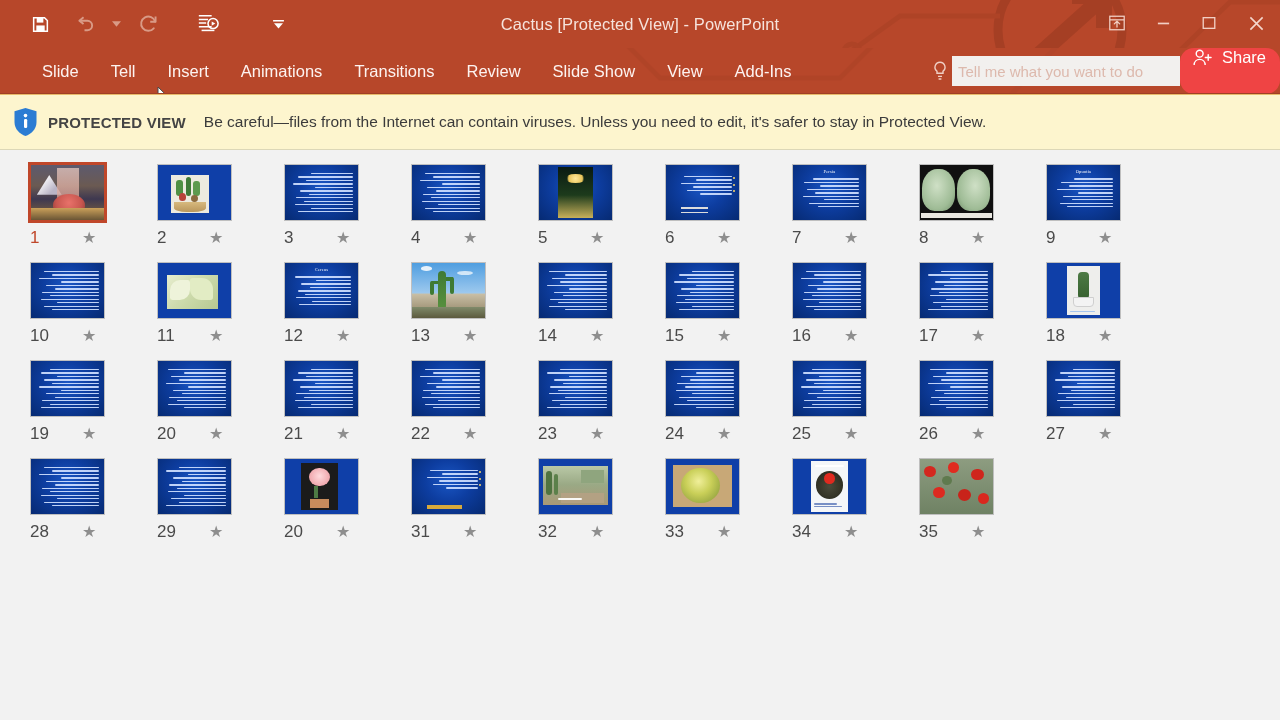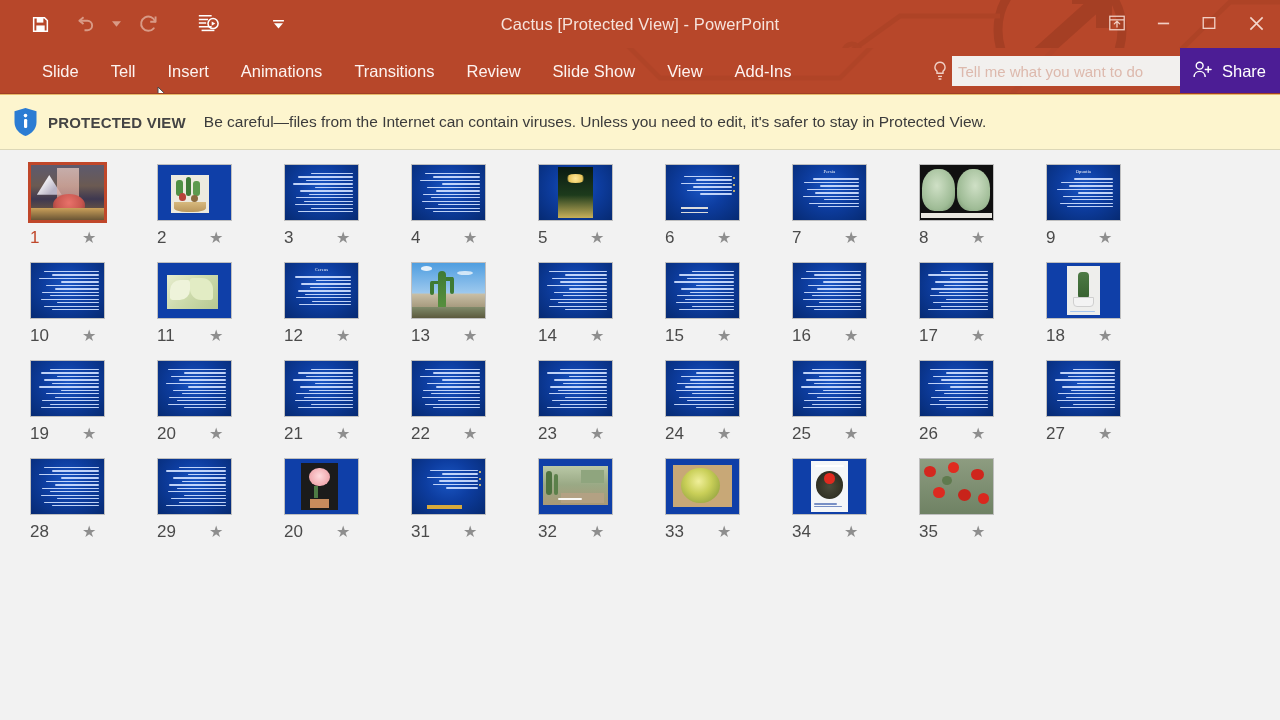--- a/index.html
+++ b/index.html
@@ -89,23 +89,23 @@
     border: none; outline: none;
     padding: 0 6px;
     font-size: 15px;
     color: #c8a99f;
     font-family: "Liberation Sans", sans-serif;
   }
   .tellme::placeholder { color: #ddb9ad; opacity: 1; }
   .share {
     position: absolute; right: 0; top: 0;
     height: 46px; padding: 0 14px 0 12px;
-    display: flex; align-items: center; gap: 9px;
-    background: #4c1d95;
-    color: #ffffff; font-size: 16.5px;
+    display: flex; gap: 9px;
+    background: #ef4444;
+    color: #ffffff; font-size: 16.5px; border-radius: 14px;
   }
   .cursor-arrow { position: absolute; left: 157px; top: 38px; pointer-events:none; }
 
   
   .pvbar {
     position: relative;
     height: 56px;
     background: #fdf5ce;
     border-top: 1px solid #e8b96a;
     border-bottom: 1px solid #dcd7b7;

